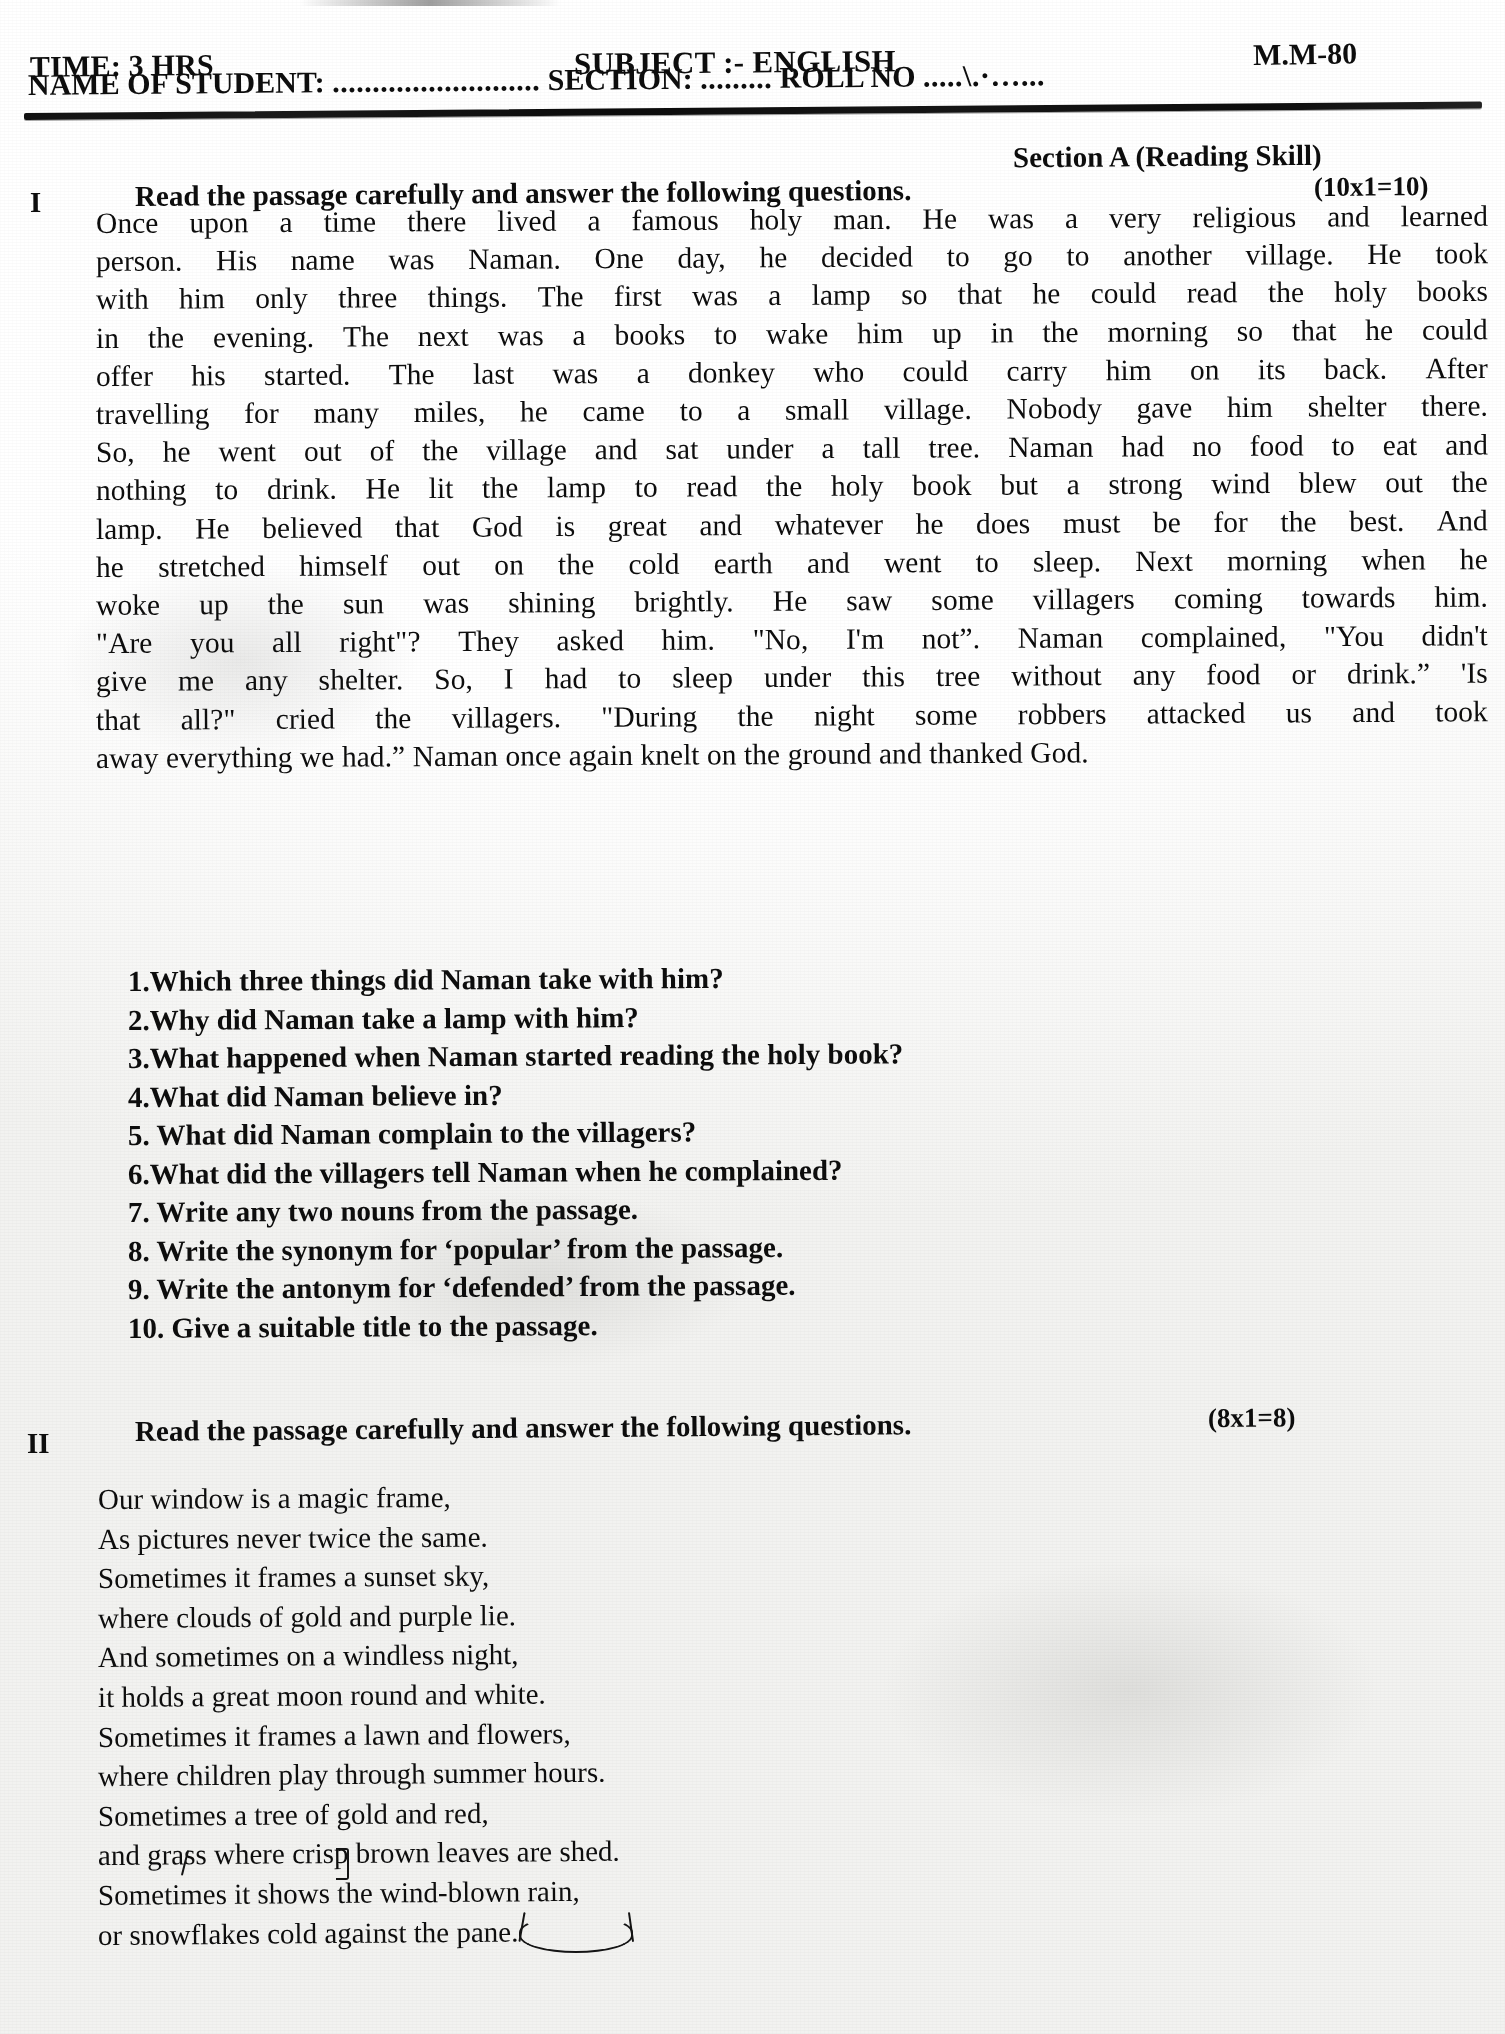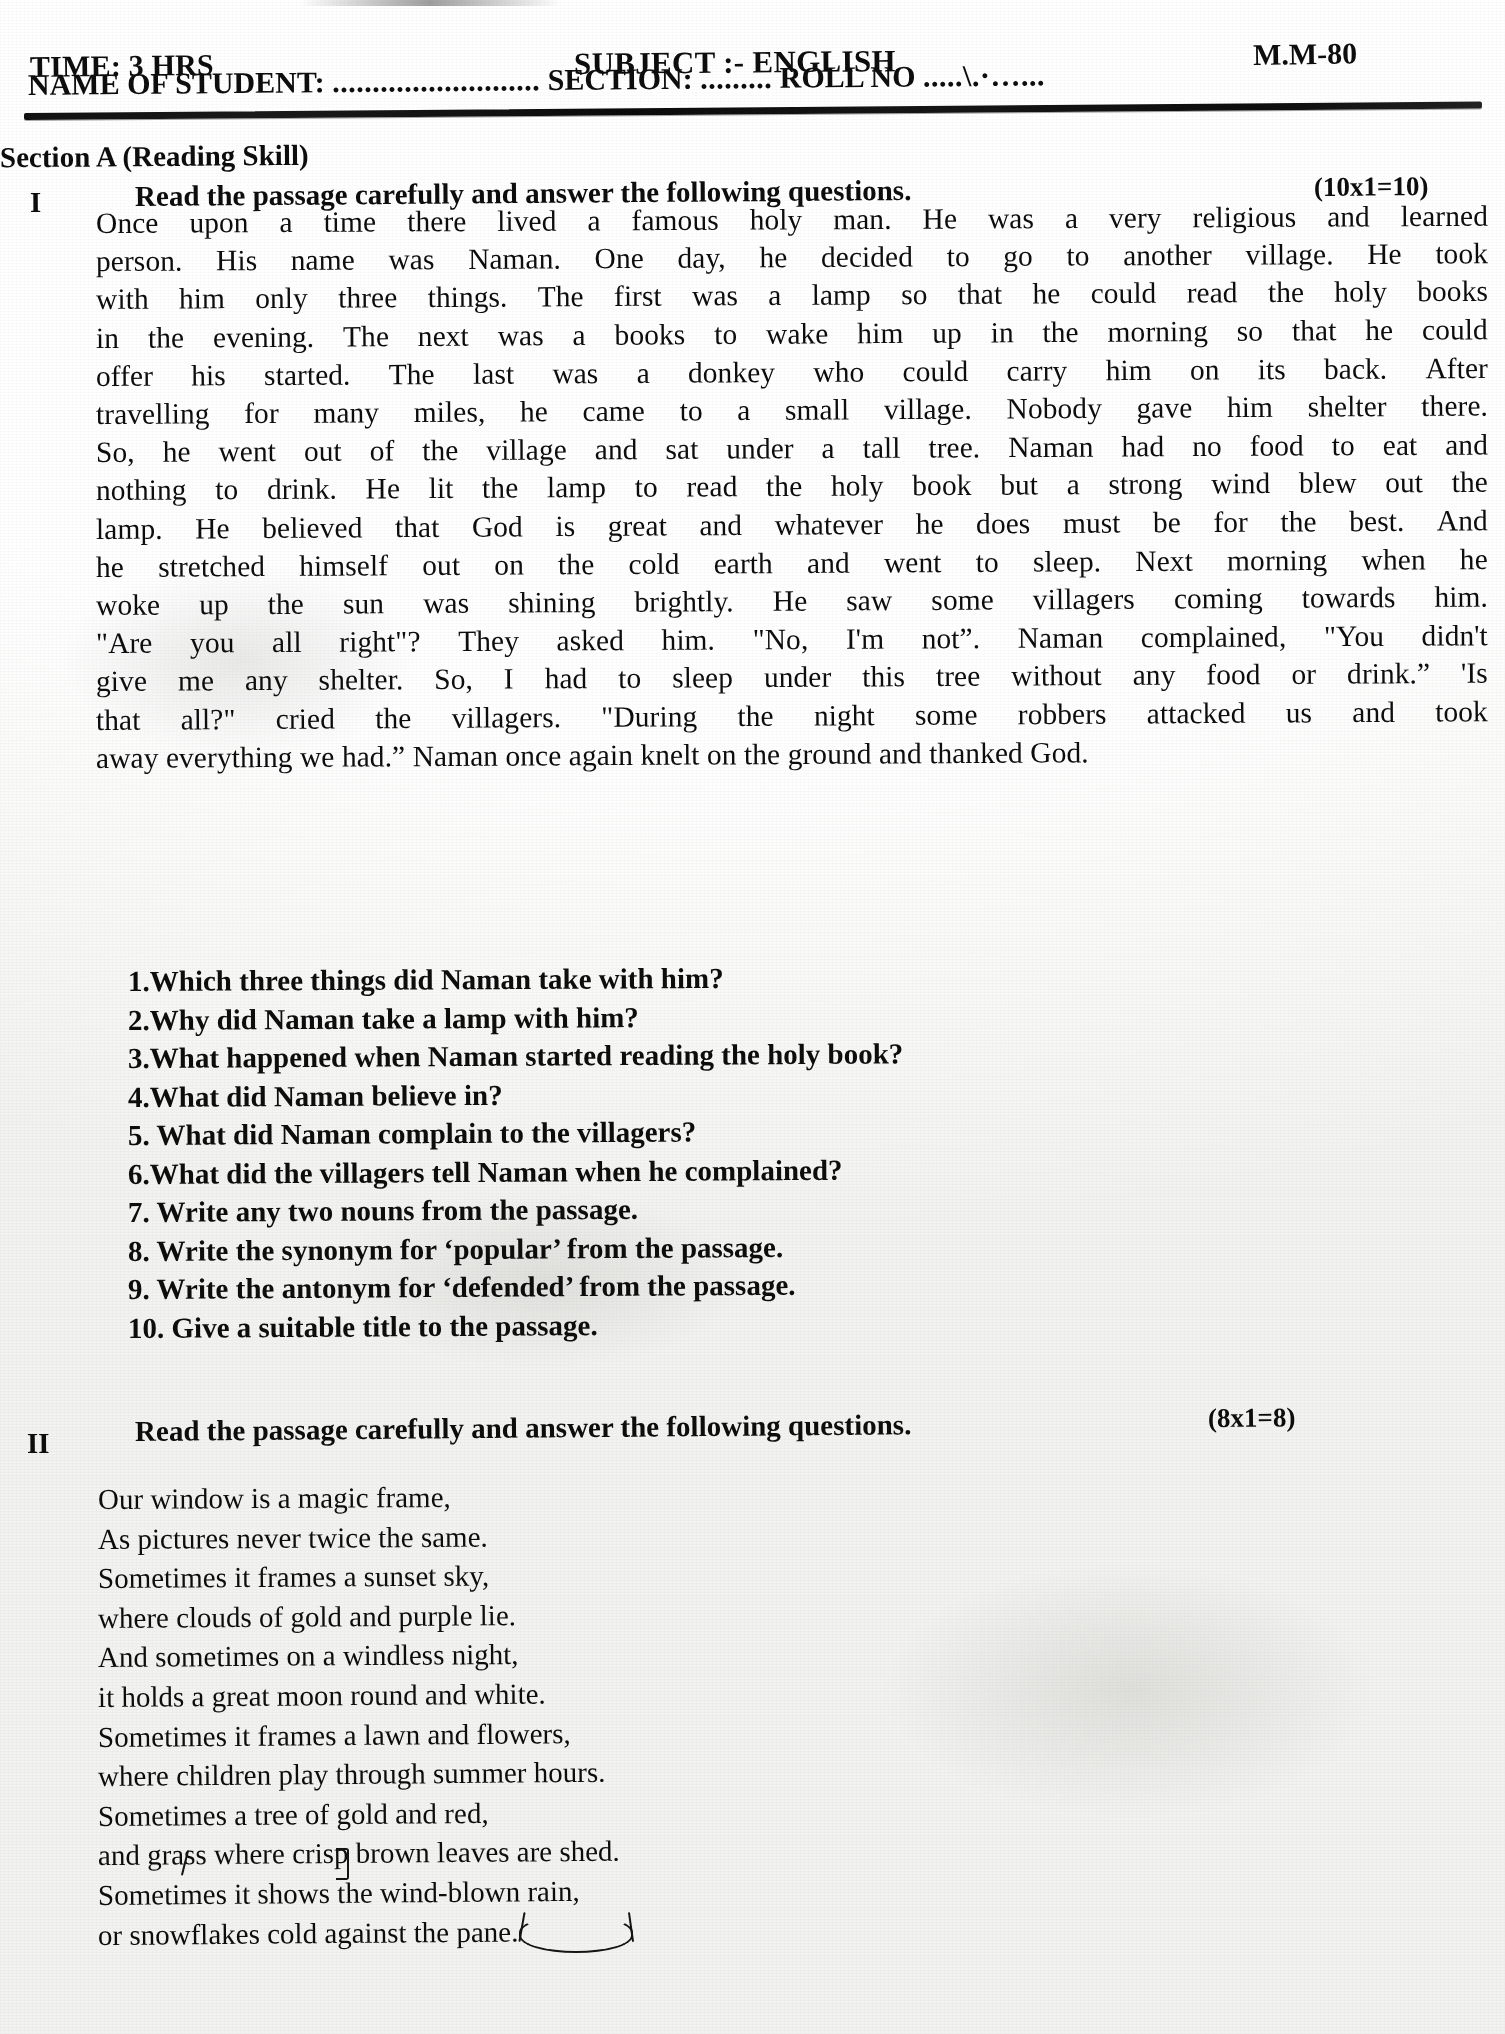--- a/index.html
+++ b/index.html
@@ -103,21 +103,21 @@
     transform-origin: left center;
     border-radius: 2px;
     box-shadow: 0 1px 0 rgba(0,0,0,.35);
   }
 
   
   .section-heading {
     position: absolute;
     left: 0; top: 140px;
     width: 1322px;
-    text-align: left;
+    text-align: right;
     font-size: 29px;
     font-weight: 700;
   }
   .section-heading span {
     display: inline-block;
     transform: rotate(-0.45deg);
   }
 
   
   .q-roman {

